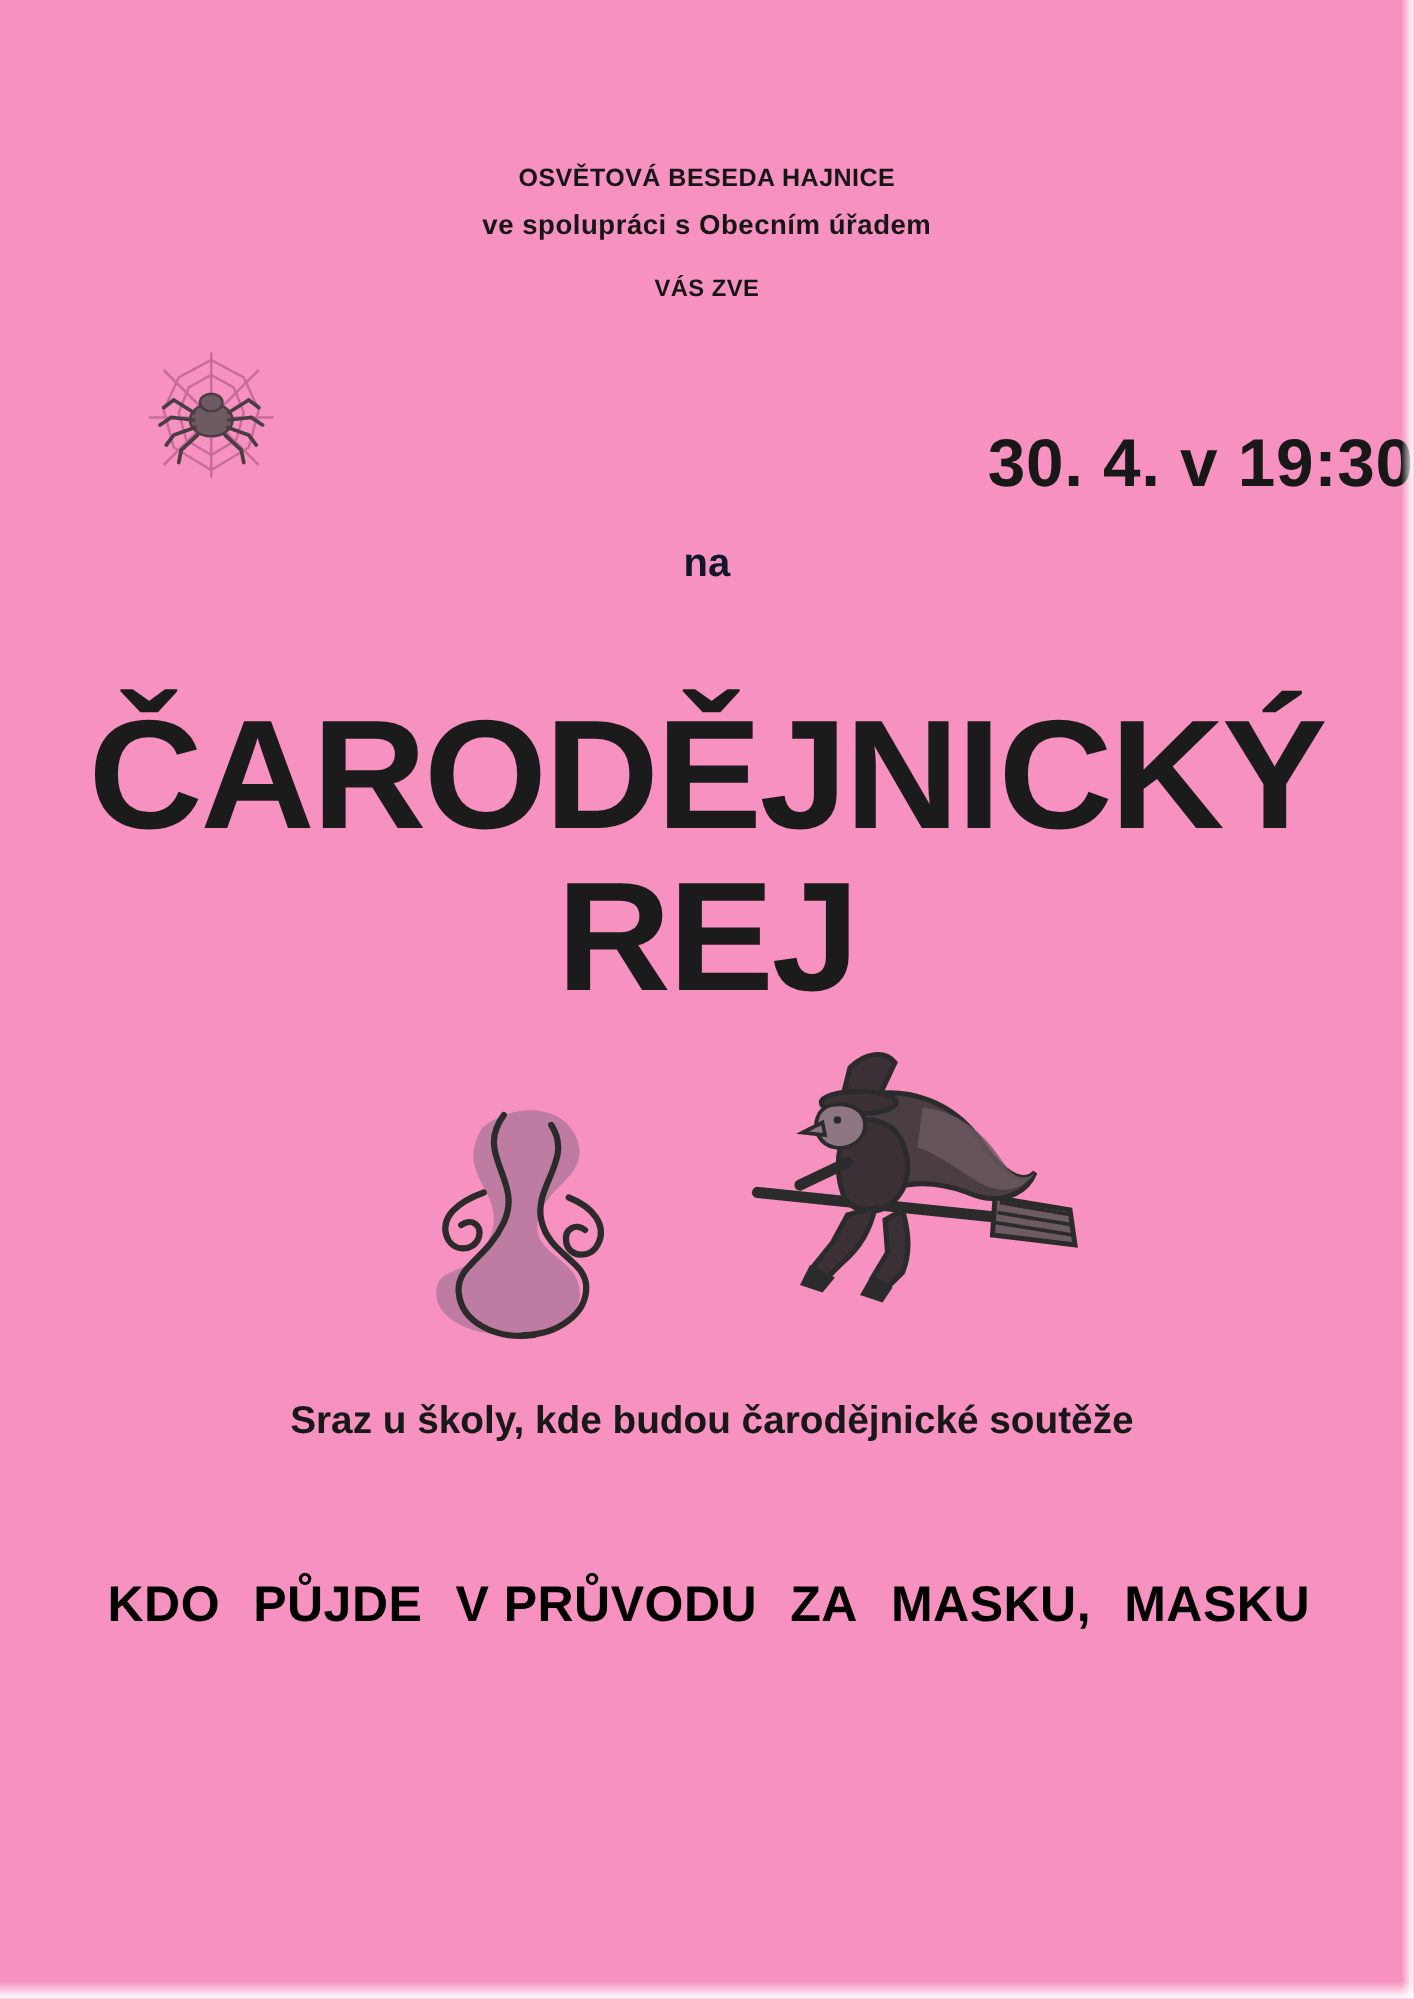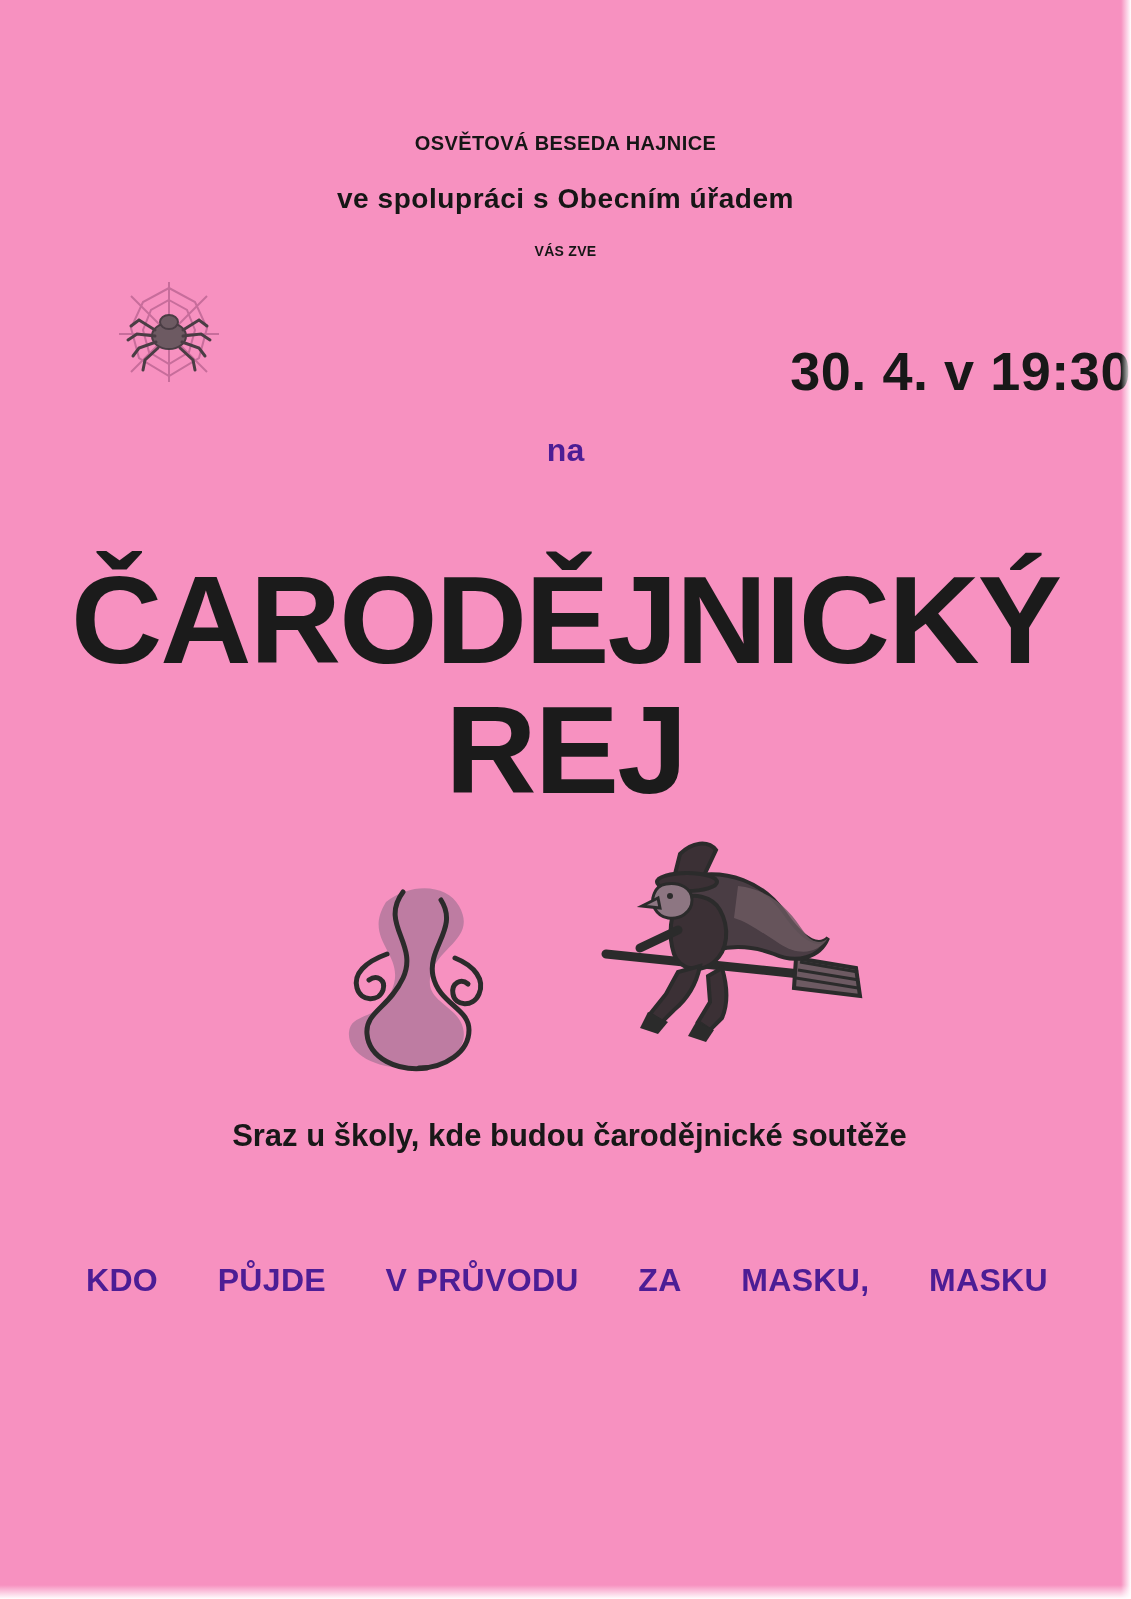--- a/index.html
+++ b/index.html
@@ -41,43 +41,43 @@
     left: 0;
     width: 1131px;
     text-align: center;
     color: #161616;
   }
   .hdr-line {
     font-weight: bold;
     letter-spacing: 0.02em;
   }
   .hdr1 { font-size: 20px; }
-  .hdr2 { font-size: 28px; margin-top: 28px; }
-  .hdr3 { font-size: 14px; margin-top: 28px; }
+  .hdr2 { font-size: 22px; margin-top: 12px; }
+  .hdr3 { font-size: 19px; margin-top: 28px; }
 
   .datetime {
     position: absolute;
     top: 340px;
     left: 0;
     width: 1131px;
     text-align: right;
     font-size: 54px;
     font-weight: bold;
     color: #181818;
     letter-spacing: 0.01em;
   }
   .na {
     position: absolute;
     top: 432px;
     left: 0;
     width: 1131px;
     text-align: center;
     font-size: 32px;
     font-weight: bold;
-    color: #4c1d95;
+    color: #0f172a;
   }
 
   .title {
     position: absolute;
     top: 555px;
     left: 0;
     width: 1131px;
     text-align: center;
     font-size: 124px;
     line-height: 1.05;
@@ -96,22 +96,22 @@
     font-size: 31px;
     font-weight: bold;
     color: #181818;
   }
 
   .footer {
     position: absolute;
     top: 1262px;
     left: 86px;
     width: 962px;
-    color: #4c1d95;
-    font-size: 32px;
+    color: #000000;
+    font-size: 40px;
     font-weight: bold;
     letter-spacing: 0.01em;
   }
   .footer-line1 {
     display: flex;
     justify-content: space-between;
     width: 100%;
   }
   .footer-line2 {
     margin-top: 22px;

